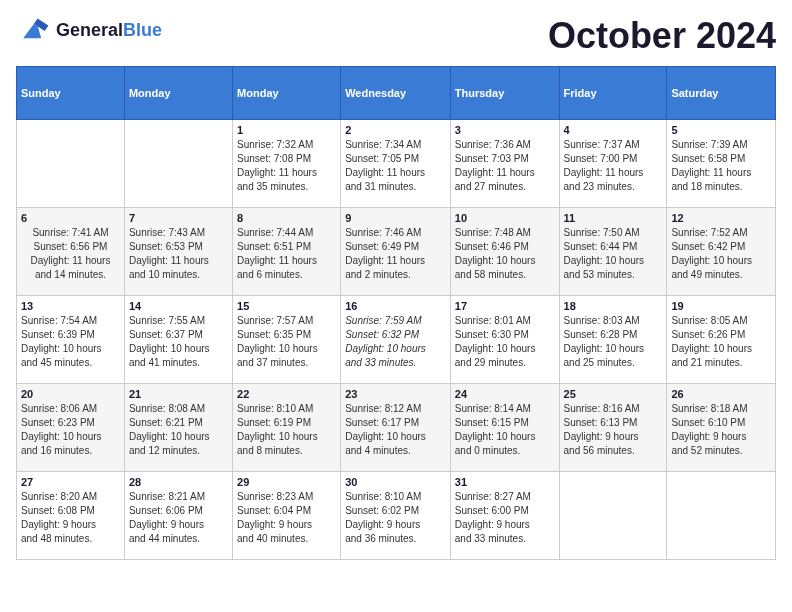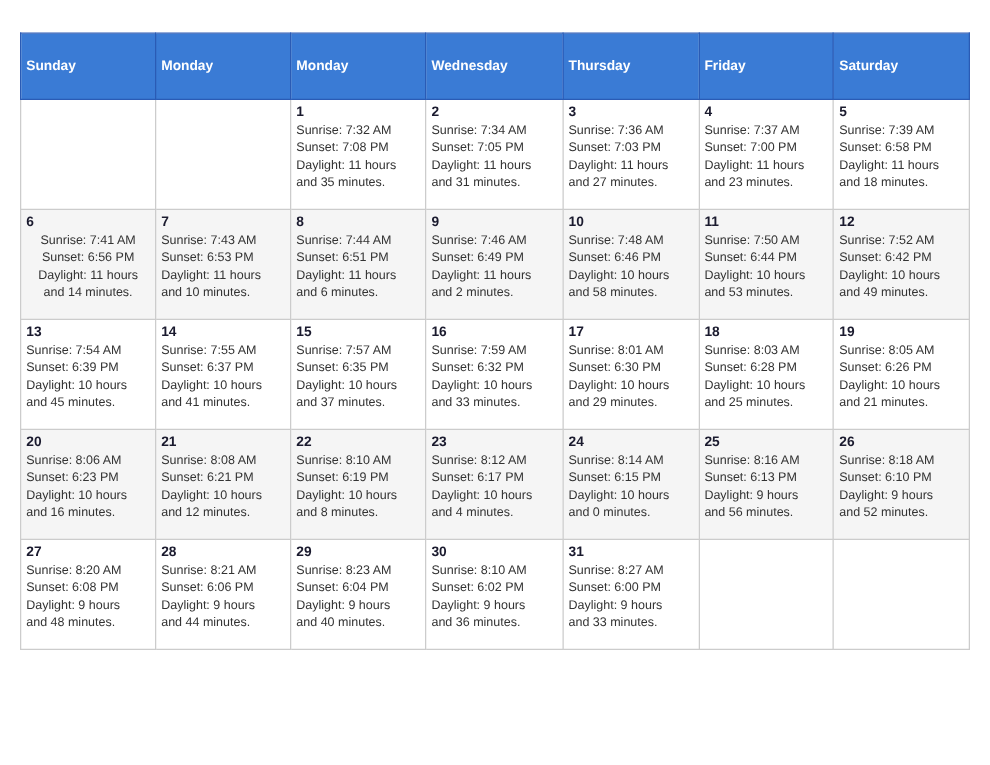--- a/index.html
+++ b/index.html
@@ -83,21 +83,33 @@
     .logo-bird {
       width: 36px;
       height: 30px;
     }
   </style>
 </head>
 <body>
 
 <div class="page">
   <div class="header">
+    <div class="logo-wrapper">
+      <svg class="logo-bird" viewBox="0 0 40 32" xmlns="http://www.w3.org/2000/svg">
+        <polygon points="8,24 20,8 32,16 24,10 28,24" fill="#3a7bd5"></polygon>
+        <polygon points="20,8 32,16 36,10 24,2" fill="#2a5bb5"></polygon>
+      </svg>
+      <div>
+        <div style="font-size:18px;font-weight:bold;color:#1a1a2e;line-height:1.1;">
+          <span style="color:#1a1a2e;">General</span><span style="color:#3a7bd5;">Blue</span>
+        </div>
+      </div>
+    </div>
     <div class="title-block">
+      <div class="month-title">October 2024</div>
     </div>
   </div>
 
   <table class="calendar-table">
     <thead>
       <tr>
       <th>Sunday</th>
           <th>Monday</th>
           <th>Monday</th>
           <th>Wednesday</th>
@@ -214,21 +226,21 @@
           </td>
           <td>
             <span class="day-num">15</span>
             <div class="day-detail" style="white-space: pre-line;">Sunrise: 7:57 AM
 Sunset: 6:35 PM
 Daylight: 10 hours
 and 37 minutes.</div>
           </td>
           <td>
             <span class="day-num">16</span>
-            <div class="day-detail" style="white-space: pre-line;">Sunrise: 7:59 AM
+            <div class="day-detail" style="white-space: pre-line; font-style: italic;">Sunrise: 7:59 AM
 Sunset: 6:32 PM
 Daylight: 10 hours
 and 33 minutes.</div>
           </td>
           <td>
             <span class="day-num">17</span>
             <div class="day-detail" style="white-space: pre-line;">Sunrise: 8:01 AM
 Sunset: 6:30 PM
 Daylight: 10 hours
 and 29 minutes.</div>

